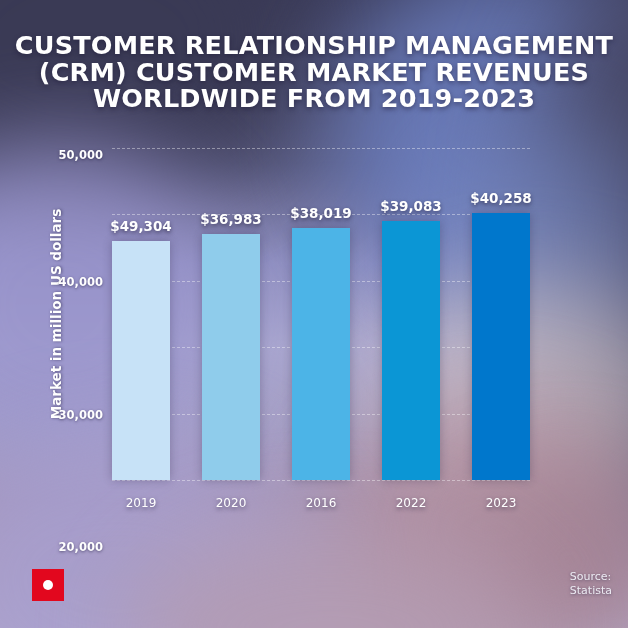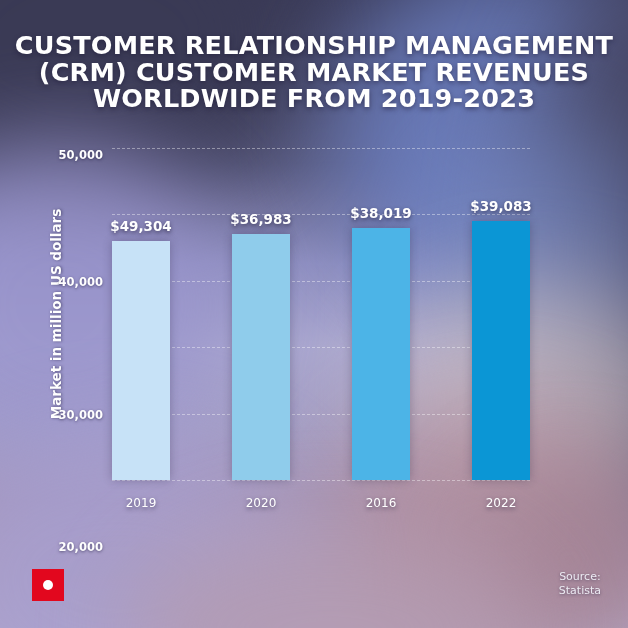--- a/index.html
+++ b/index.html
@@ -235,26 +235,26 @@
     color: #ffffff;
     font-size: 40px;
     font-weight: bold;
     line-height: 32px;
     letter-spacing: -1.2px;
     text-shadow: 0 2px 5px rgba(40,30,60,.4);
   }
 
   .source {
     position: absolute;
-    right: 27px;
+    right: 16px;
     bottom: 30px;
     color: #eceaf2;
     font-size: 11px;
     line-height: 14px;
-    text-align: center;
+    text-align: left;
     text-shadow: 0 1px 3px rgba(40,35,70,.5);
   }
 </style>
 </head>
 <body>
 
 <div id="poster">
 
   <div class="bg-base"></div>
   <div class="blob blob-h"></div>
@@ -309,20 +309,25 @@
         <div class="barwrap">
           <div class="barlabel" style="bottom: 259.446px;">$38,019</div>
           <div class="bar" style="height: 252.446px; background: rgb(76, 180, 231);"></div>
           <div class="xlabel">2016</div>
         </div>
         <div class="barwrap">
           <div class="barlabel" style="bottom: 266.511px;">$39,083</div>
           <div class="bar" style="height: 259.511px; background: rgb(11, 150, 213);"></div>
           <div class="xlabel">2022</div>
         </div>
+        <div class="barwrap">
+          <div class="barlabel" style="bottom: 274.313px;">$40,258</div>
+          <div class="bar" style="height: 267.313px; background: rgb(0, 119, 204);"></div>
+          <div class="xlabel">2023</div>
+        </div>
       </div>
   </div>
 
   <div class="logo">
     <div class="logo-mark"></div>
   </div>
 
   <div class="source">
     <div>Source:</div>
     <div>Statista</div>

